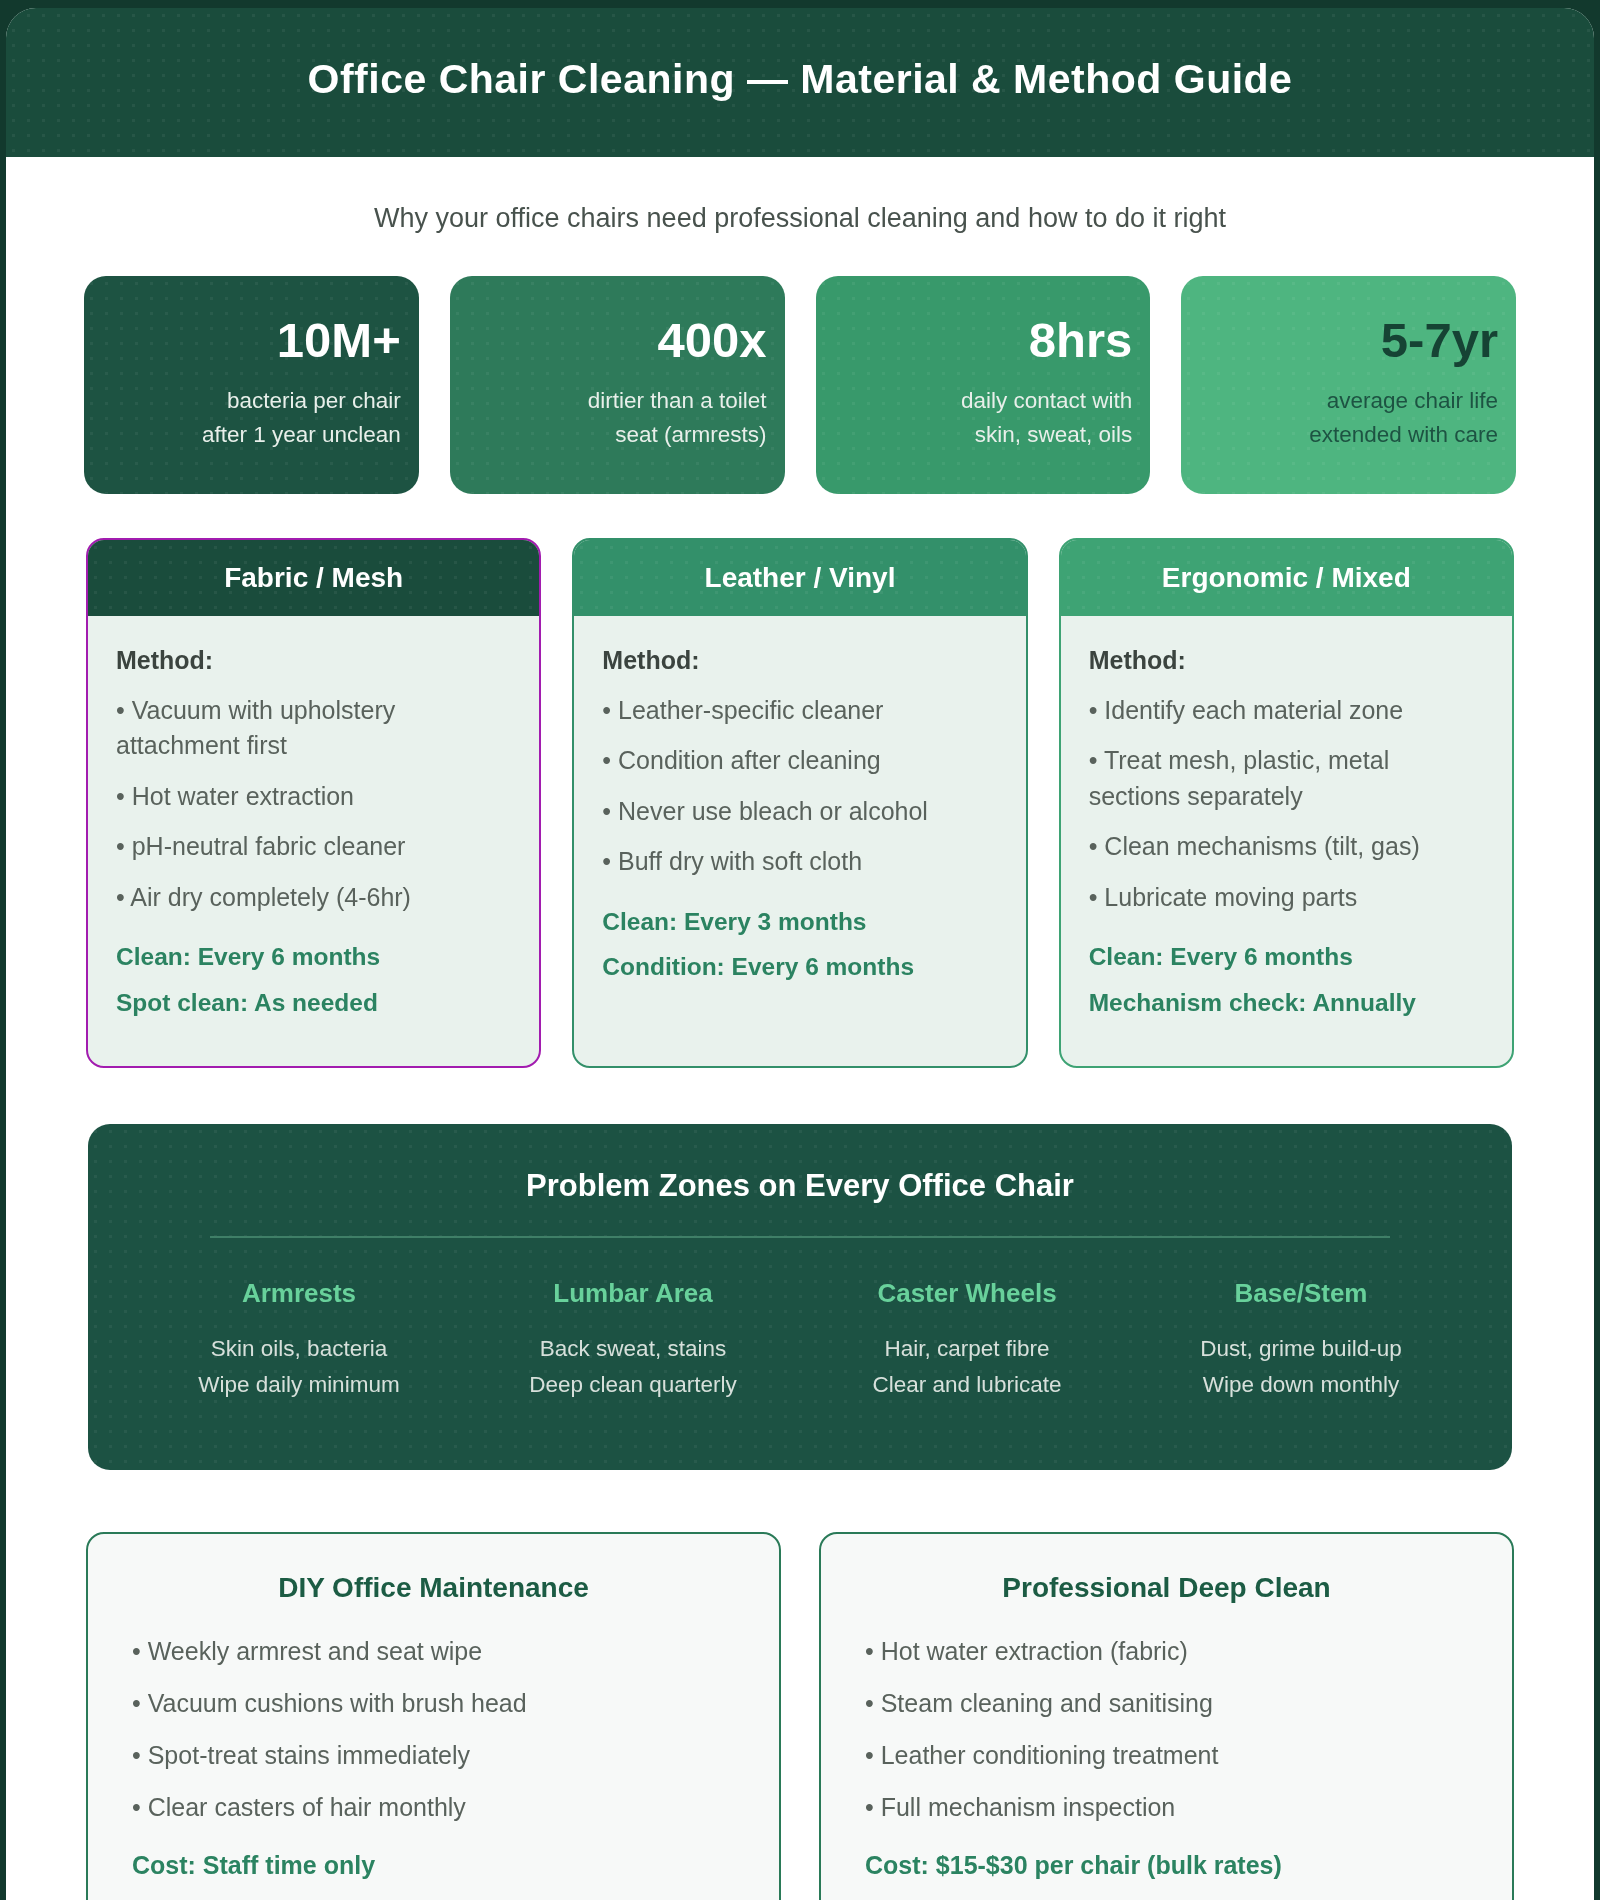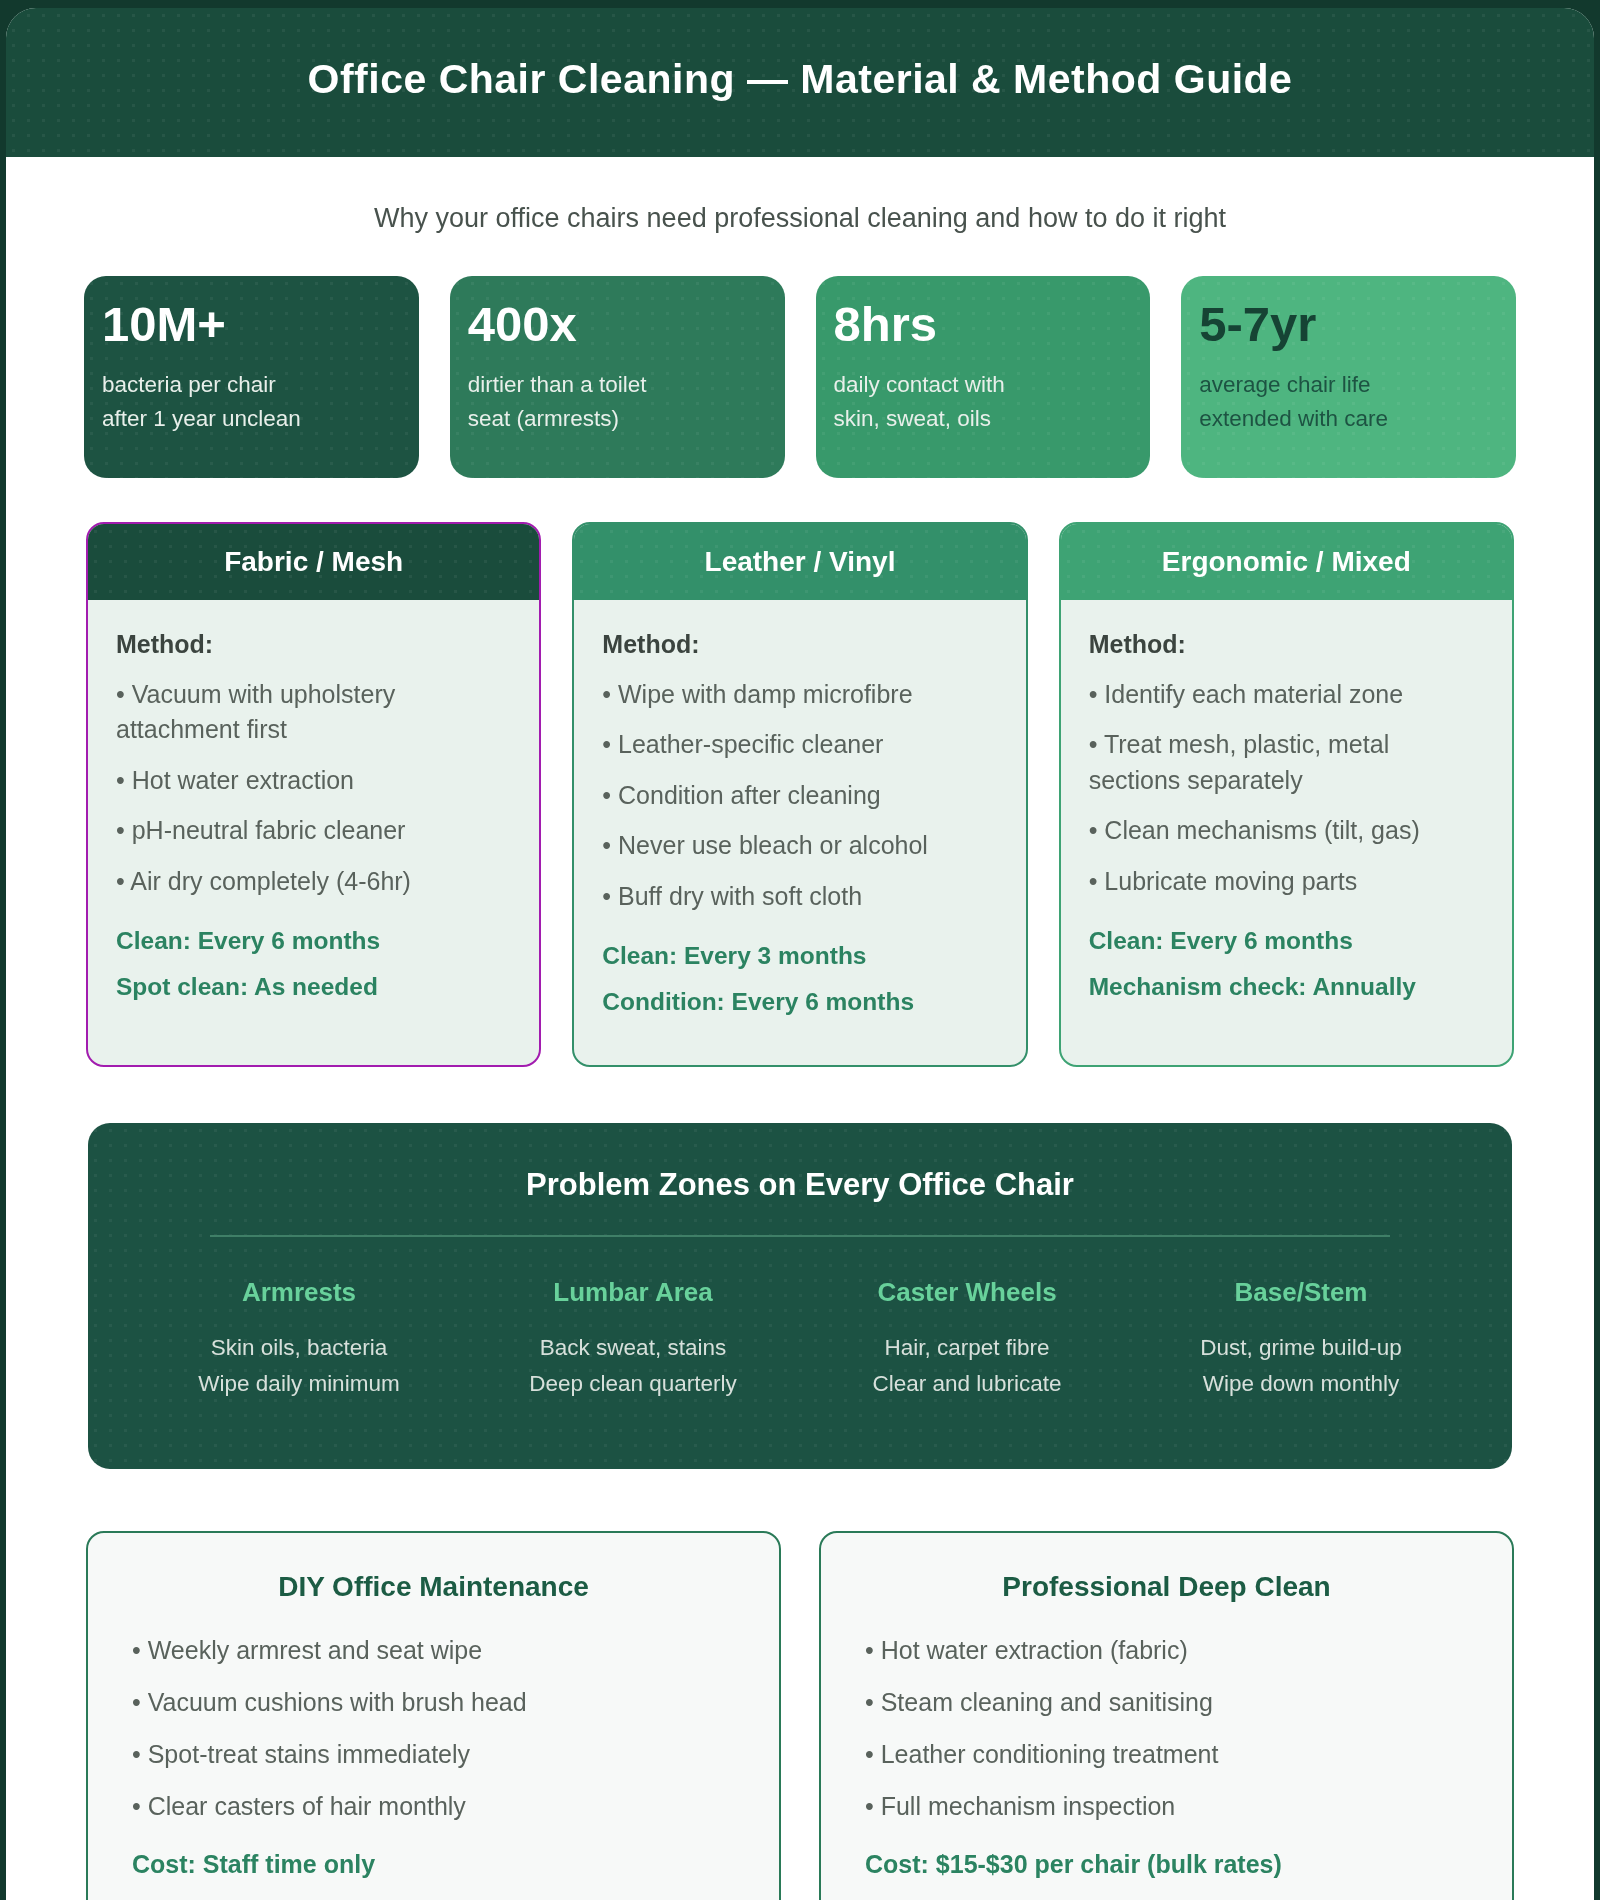--- a/index.html
+++ b/index.html
@@ -49,22 +49,22 @@
 
   
   .stats-row {
     display: flex;
     gap: 31px;
     margin: 42px 78px 0;
   }
   .stat-card {
     flex: 1;
     border-radius: 22px;
-    text-align: left;
-    padding: 20px 18px 42px;
+    text-align: right;
+    padding: 36px 18px 42px;
     color: #ffffff;
   }
   .stat-card .stat-value {
     font-size: 49px;
     font-weight: bold;
     margin-bottom: 16px;
   }
   .stat-card .stat-label {
     font-size: 22.5px;
     line-height: 1.5;
@@ -253,21 +253,20 @@
               <div class="m-sched">Clean: Every 6 months</div>
               <div class="m-sched">Spot clean: As needed</div>
             </div>
           </div>
         </div>
 
         <div class="material-card mat-2">
           <div class="material-head dotted">Leather / Vinyl</div>
           <div class="material-body">
             <div class="method-label">Method:</div>
-            <div class="m-bullet">• Wipe with damp microfibre</div>
             <div class="m-bullet">• Leather-specific cleaner</div>
             <div class="m-bullet">• Condition after cleaning</div>
             <div class="m-bullet">• Never use bleach or alcohol</div>
             <div class="m-bullet">• Buff dry with soft cloth</div>
             <div class="sched-group">
               <div class="m-sched">Clean: Every 3 months</div>
               <div class="m-sched">Condition: Every 6 months</div>
             </div>
           </div>
         </div>

